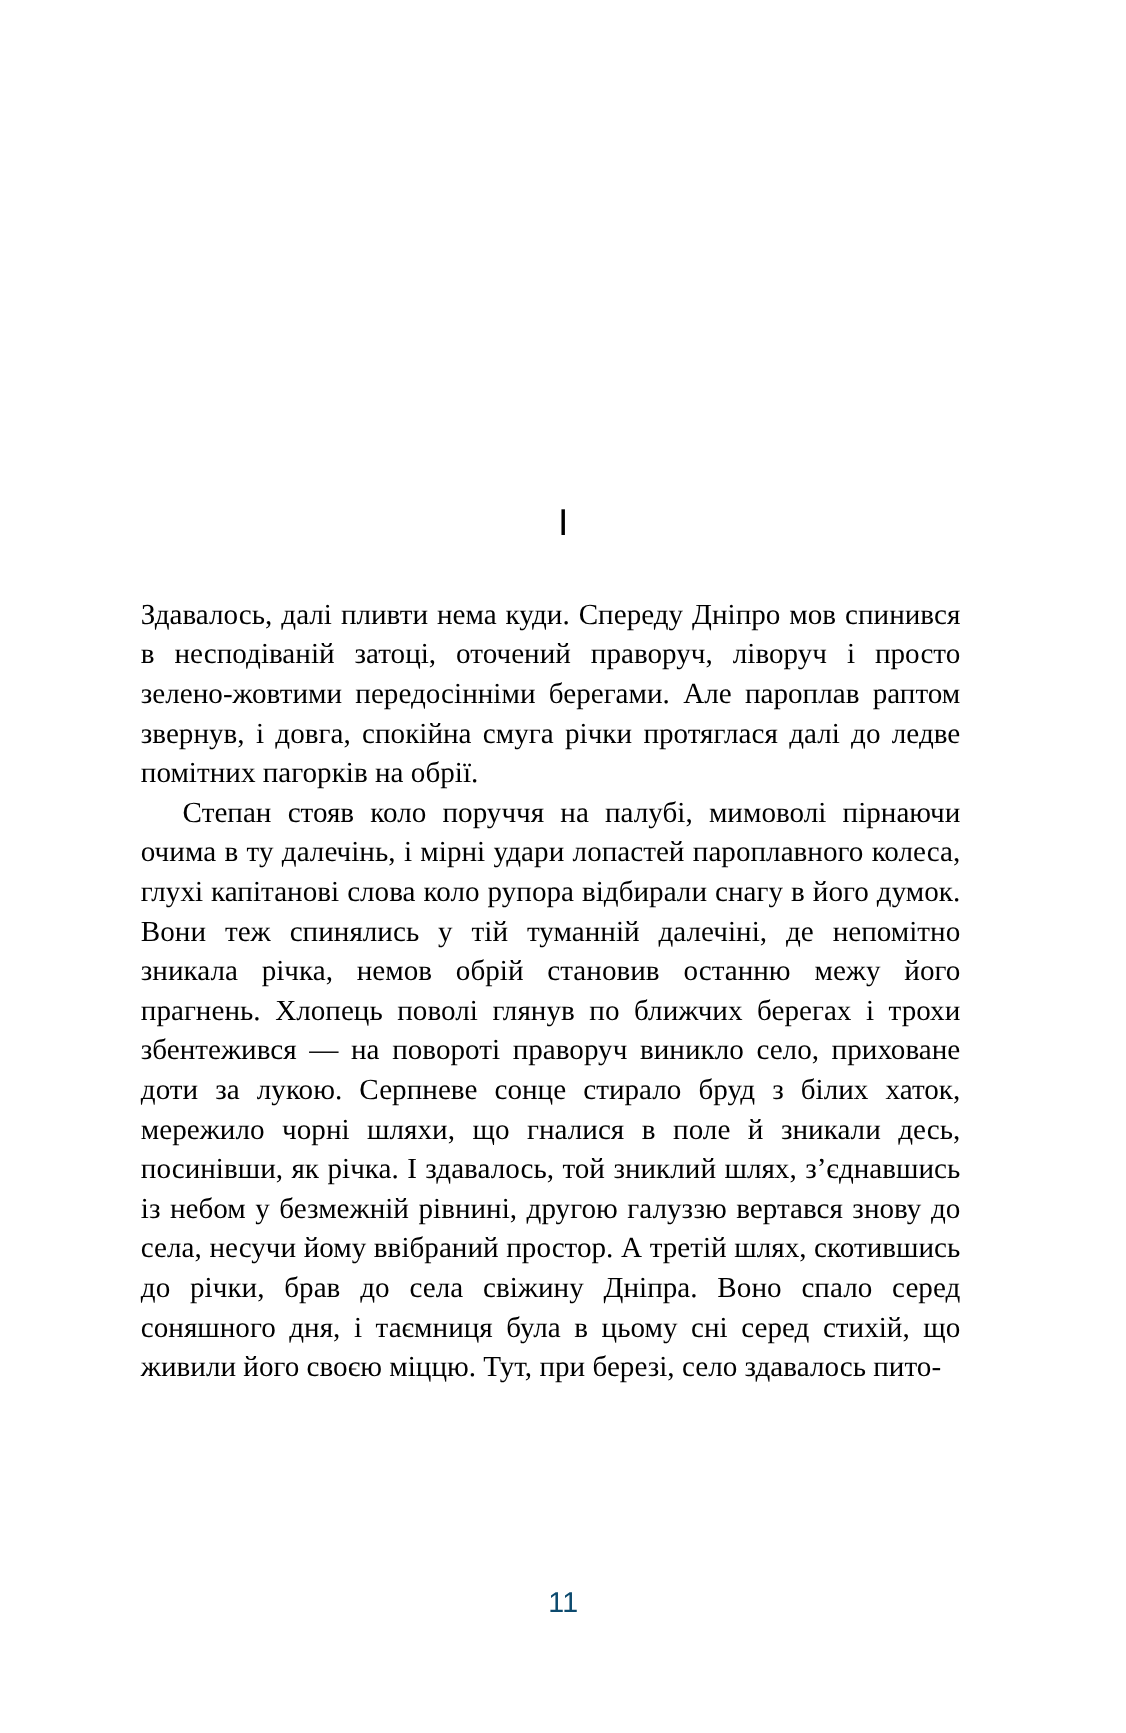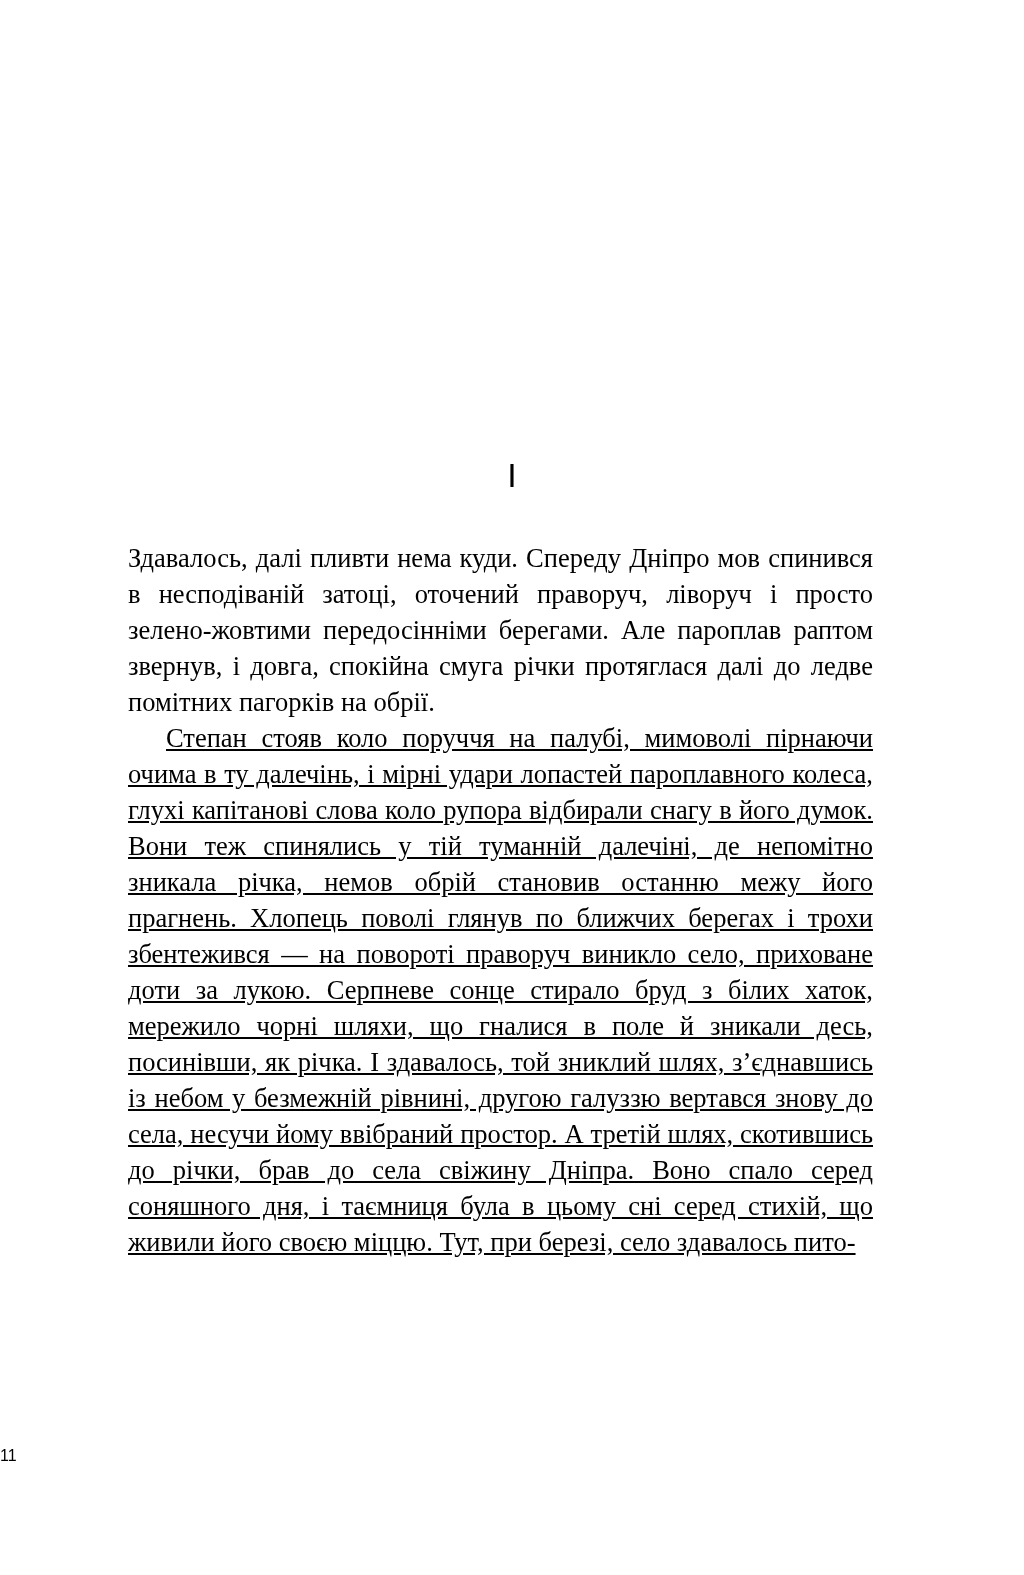--- a/index.html
+++ b/index.html
@@ -52,32 +52,32 @@
     text-align: justify;
   }
 
   .text-block p.indented {
     text-indent: 38px;
   }
 
   
   .text-block p:last-child {
     text-align: justify;
-    text-decoration: underline;
   }
 
   .folio {
     position: absolute;
     top: 1443px;
     left: 0;
     width: 1024px;
+    text-align: center;
     font-family: "Liberation Sans", sans-serif;
-    font-size: 16px;
+    font-size: 26px;
     line-height: 26px;
-    color: #000000;
+    color: #0c4a6e;
   }
 </style>
 </head>
 <body>
 
 <div class="page">
 
   <div class="chapter-heading">I</div>
 
   <div class="text-block">

